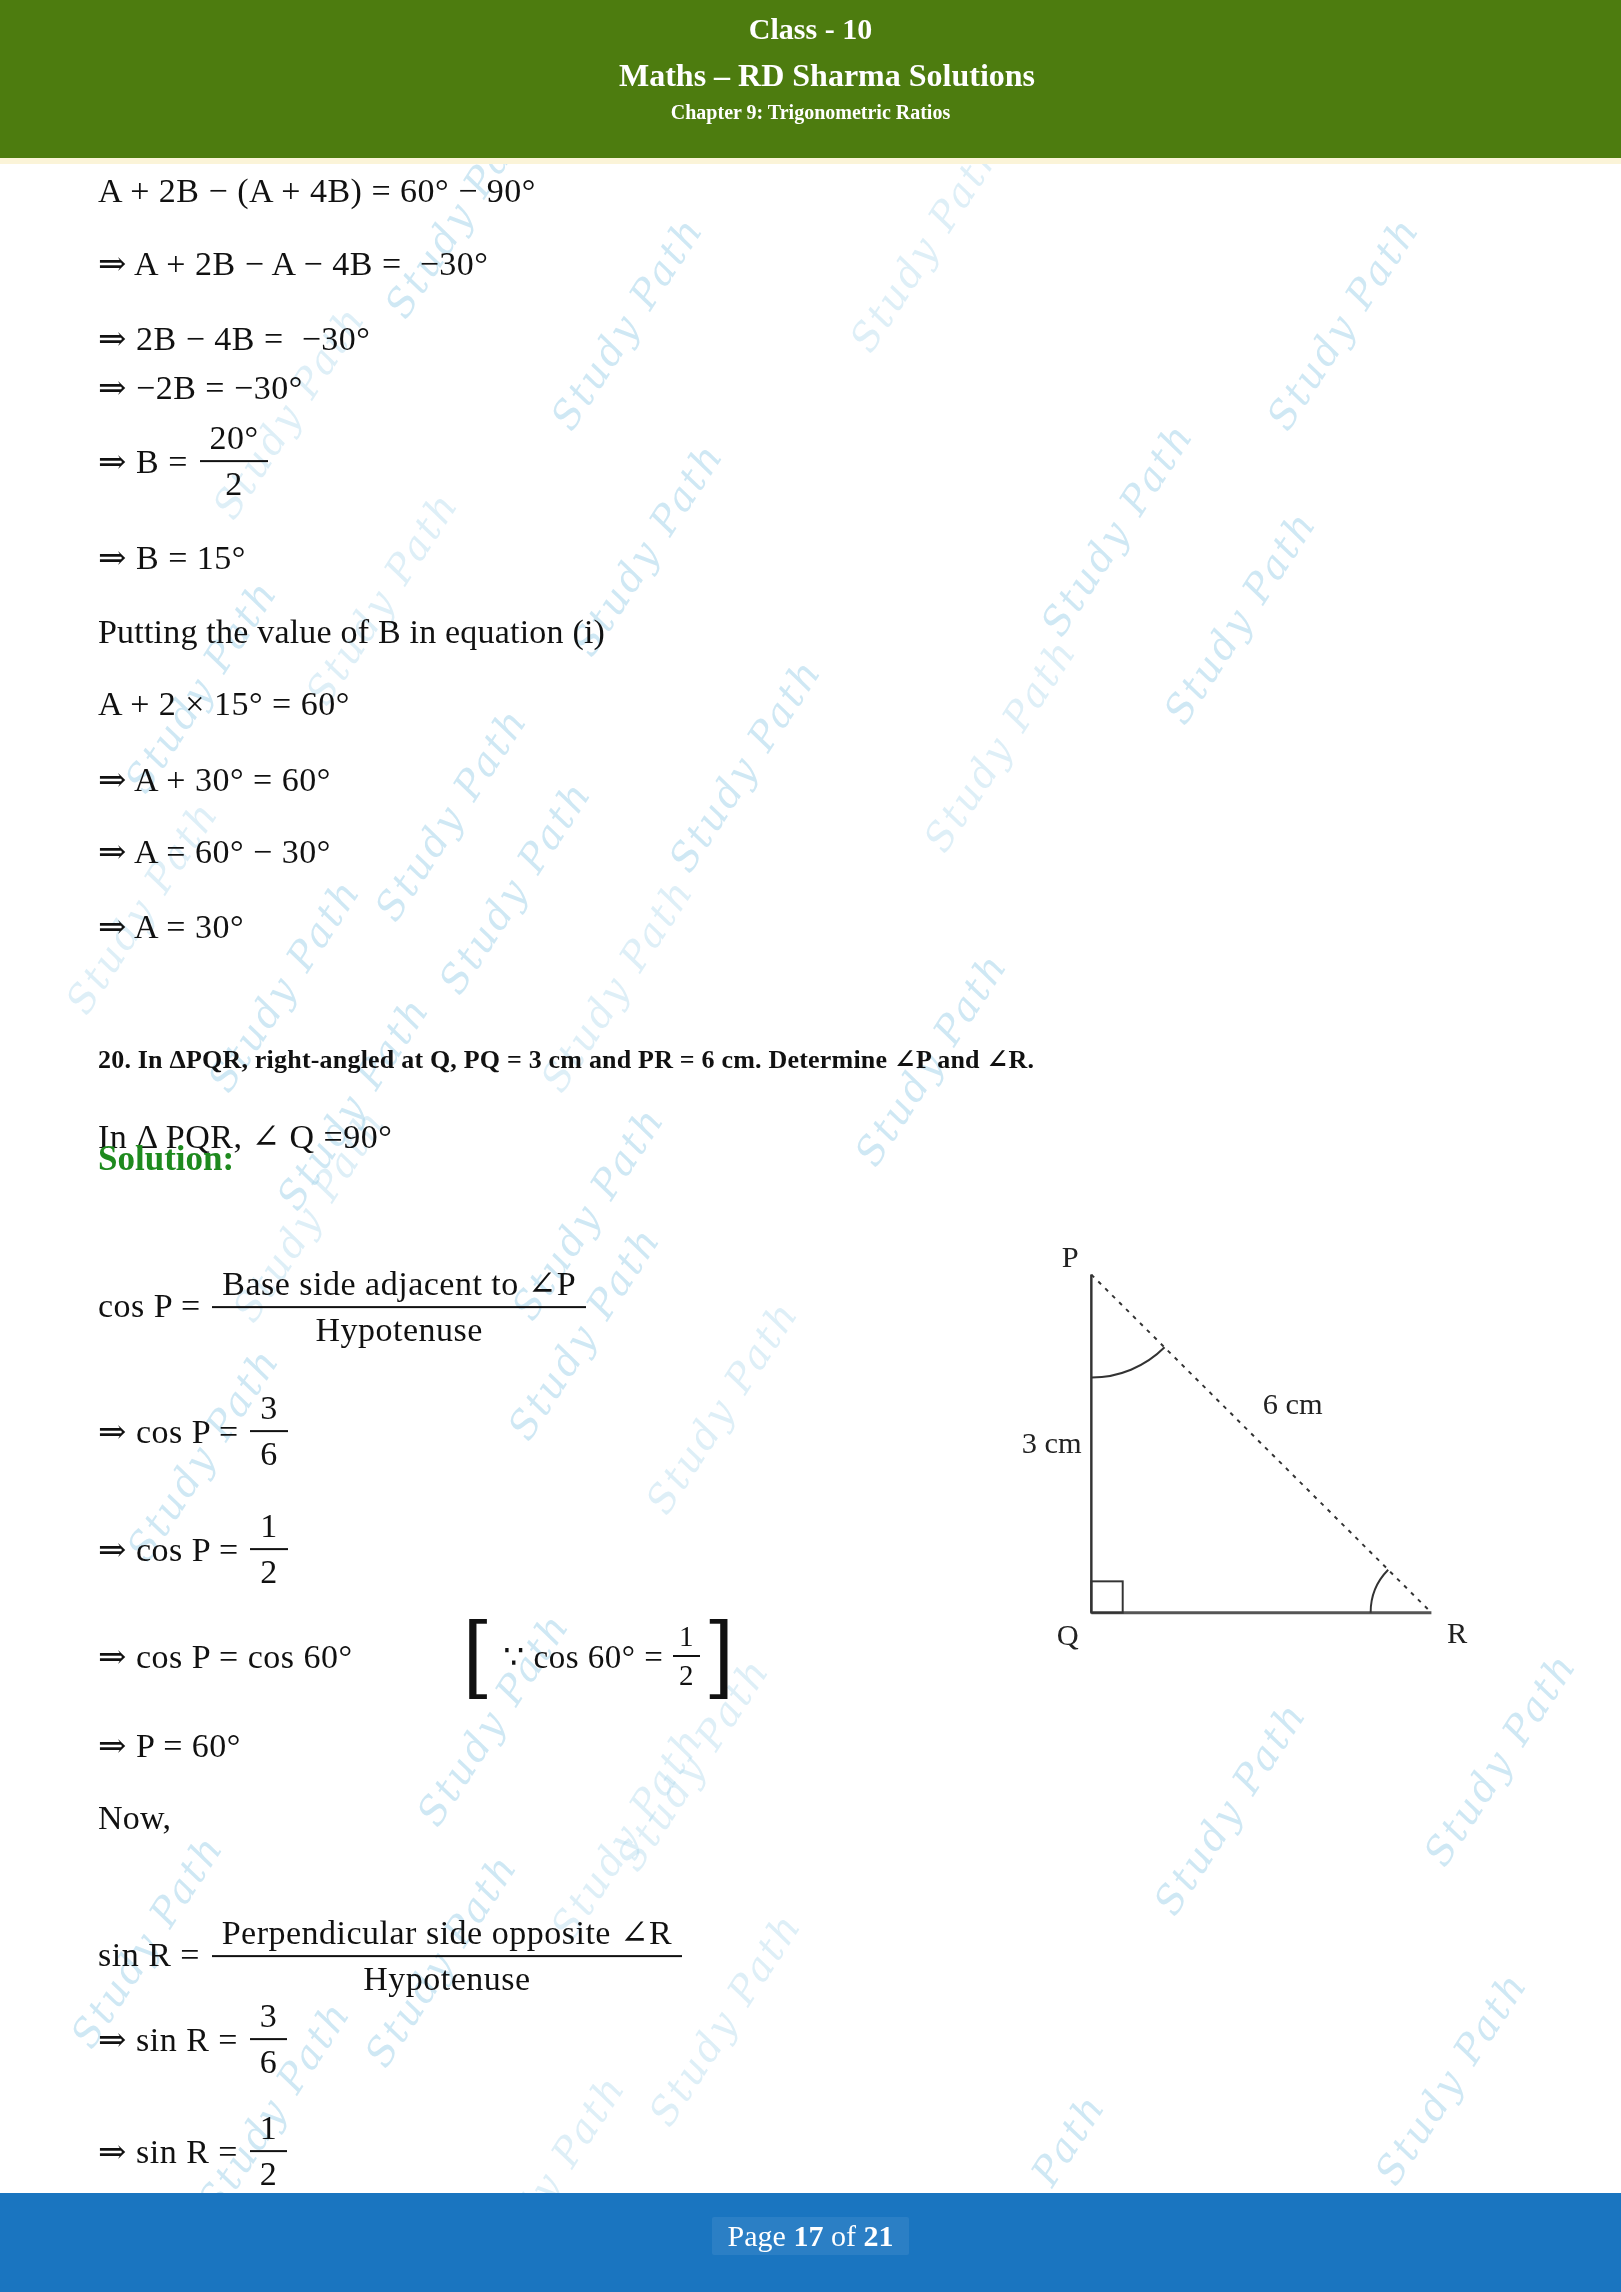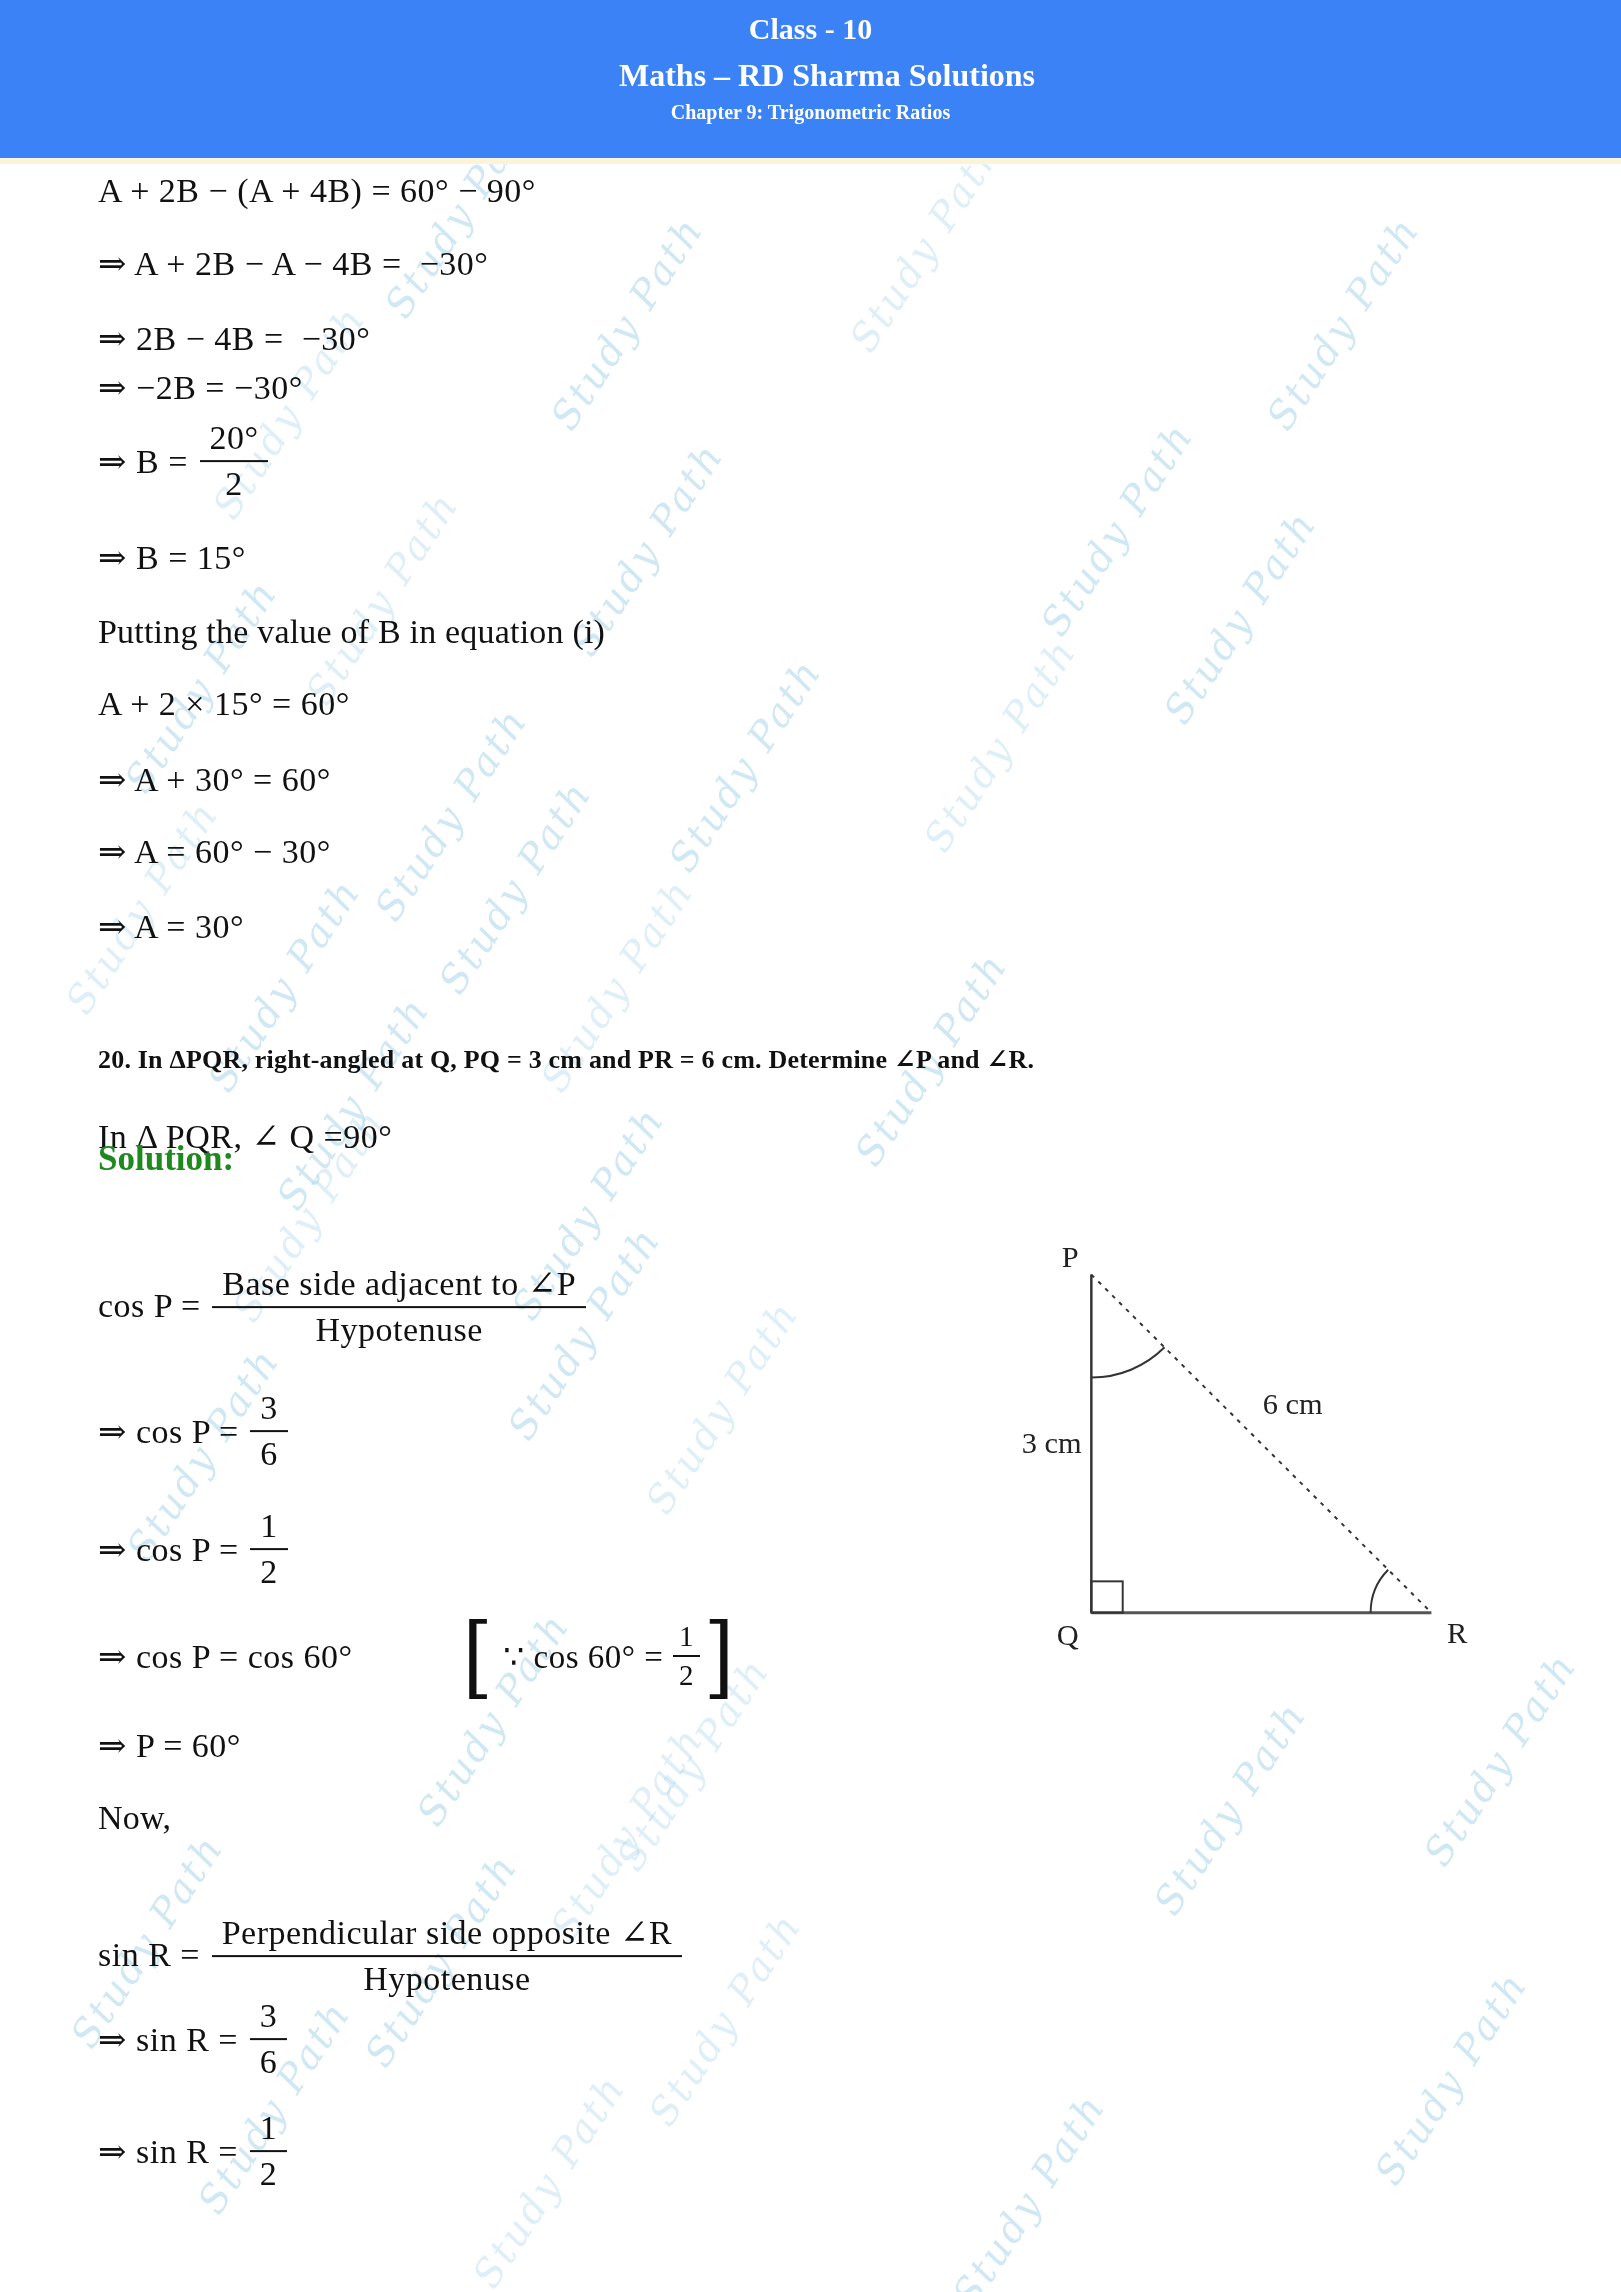--- a/index.html
+++ b/index.html
@@ -7,21 +7,21 @@
     position:relative;
     width:1621px;height:2293px;
     background:#ffffff;
     overflow:hidden;
     font-family:"Liberation Serif","DejaVu Serif",serif;
     color:#111;
   }
   
   .band-header{
     position:absolute;left:0;top:0;width:100%;height:158px;
-    background:#3b82f6;color:#fff;text-align:center;z-index:3;
+    background:#4d7c0f;color:#fff;text-align:center;z-index:3;
   }
   .band-header .h1{padding-top:11.8px;font-size:30px;font-weight:bold;}
   .band-header .h2{margin-top:10.8px;font-size:32px;font-weight:bold;padding-left:33px;}
   .band-header .h3{margin-top:7.8px;font-size:20px;font-weight:bold;}
   .cream-strip{
     position:absolute;left:0;top:158px;width:100%;height:5.9px;
     background:#fbf4d8;z-index:3;
   }
   .band-footer{
     position:absolute;left:0;bottom:0;width:100%;height:100px;
@@ -164,15 +164,18 @@
 
     <path d="M 378 415 A 62 62 0 0 1 395.9 371.2" fill="none" stroke="#333" stroke-width="2"></path>
 
     <text x="80" y="62" text-anchor="end">P</text>
     <text x="80" y="448" text-anchor="end">Q</text>
     <text x="456" y="446" text-anchor="start">R</text>
     <text x="22" y="252" text-anchor="start">3 cm</text>
     <text x="268" y="212" text-anchor="start">6 cm</text>
   </svg>
 
+  <div class="band-footer">
+    <span class="ftext"><span>Page</span> <span class="fnum">17</span> <span>of</span> <span class="fnum">21</span></span>
+  </div>
 
 </div>
 
 
 </body></html>

